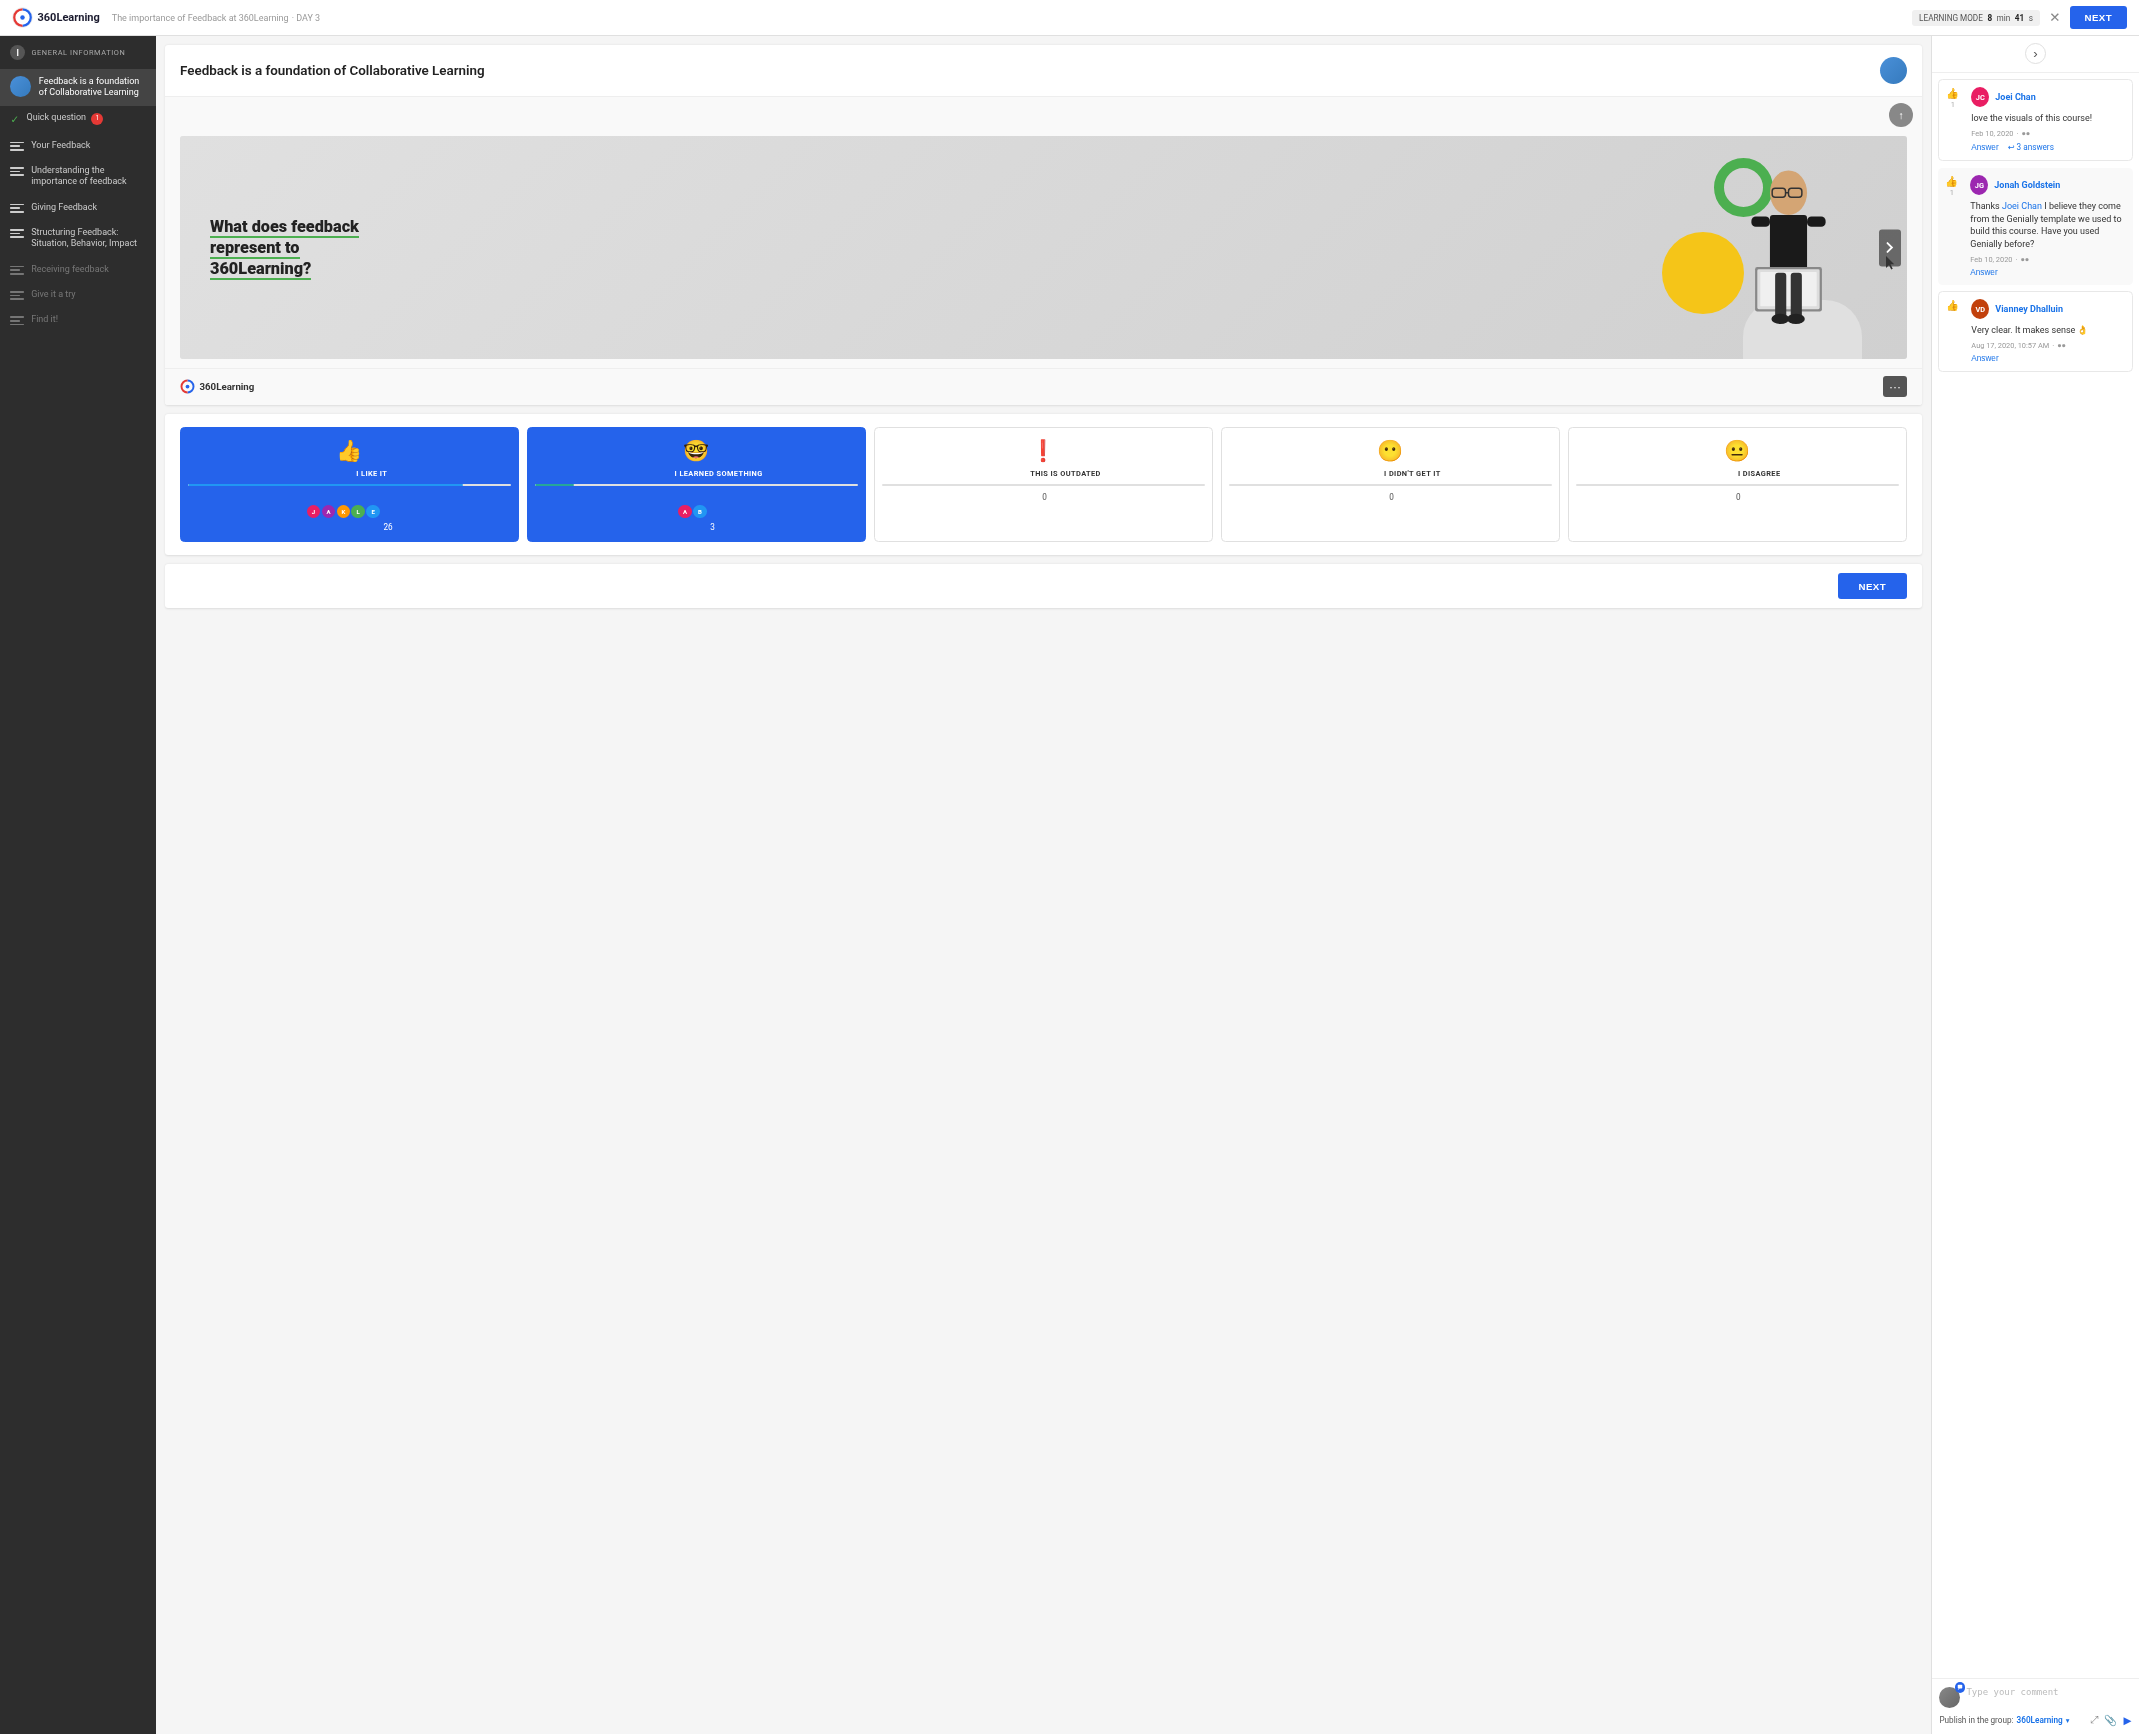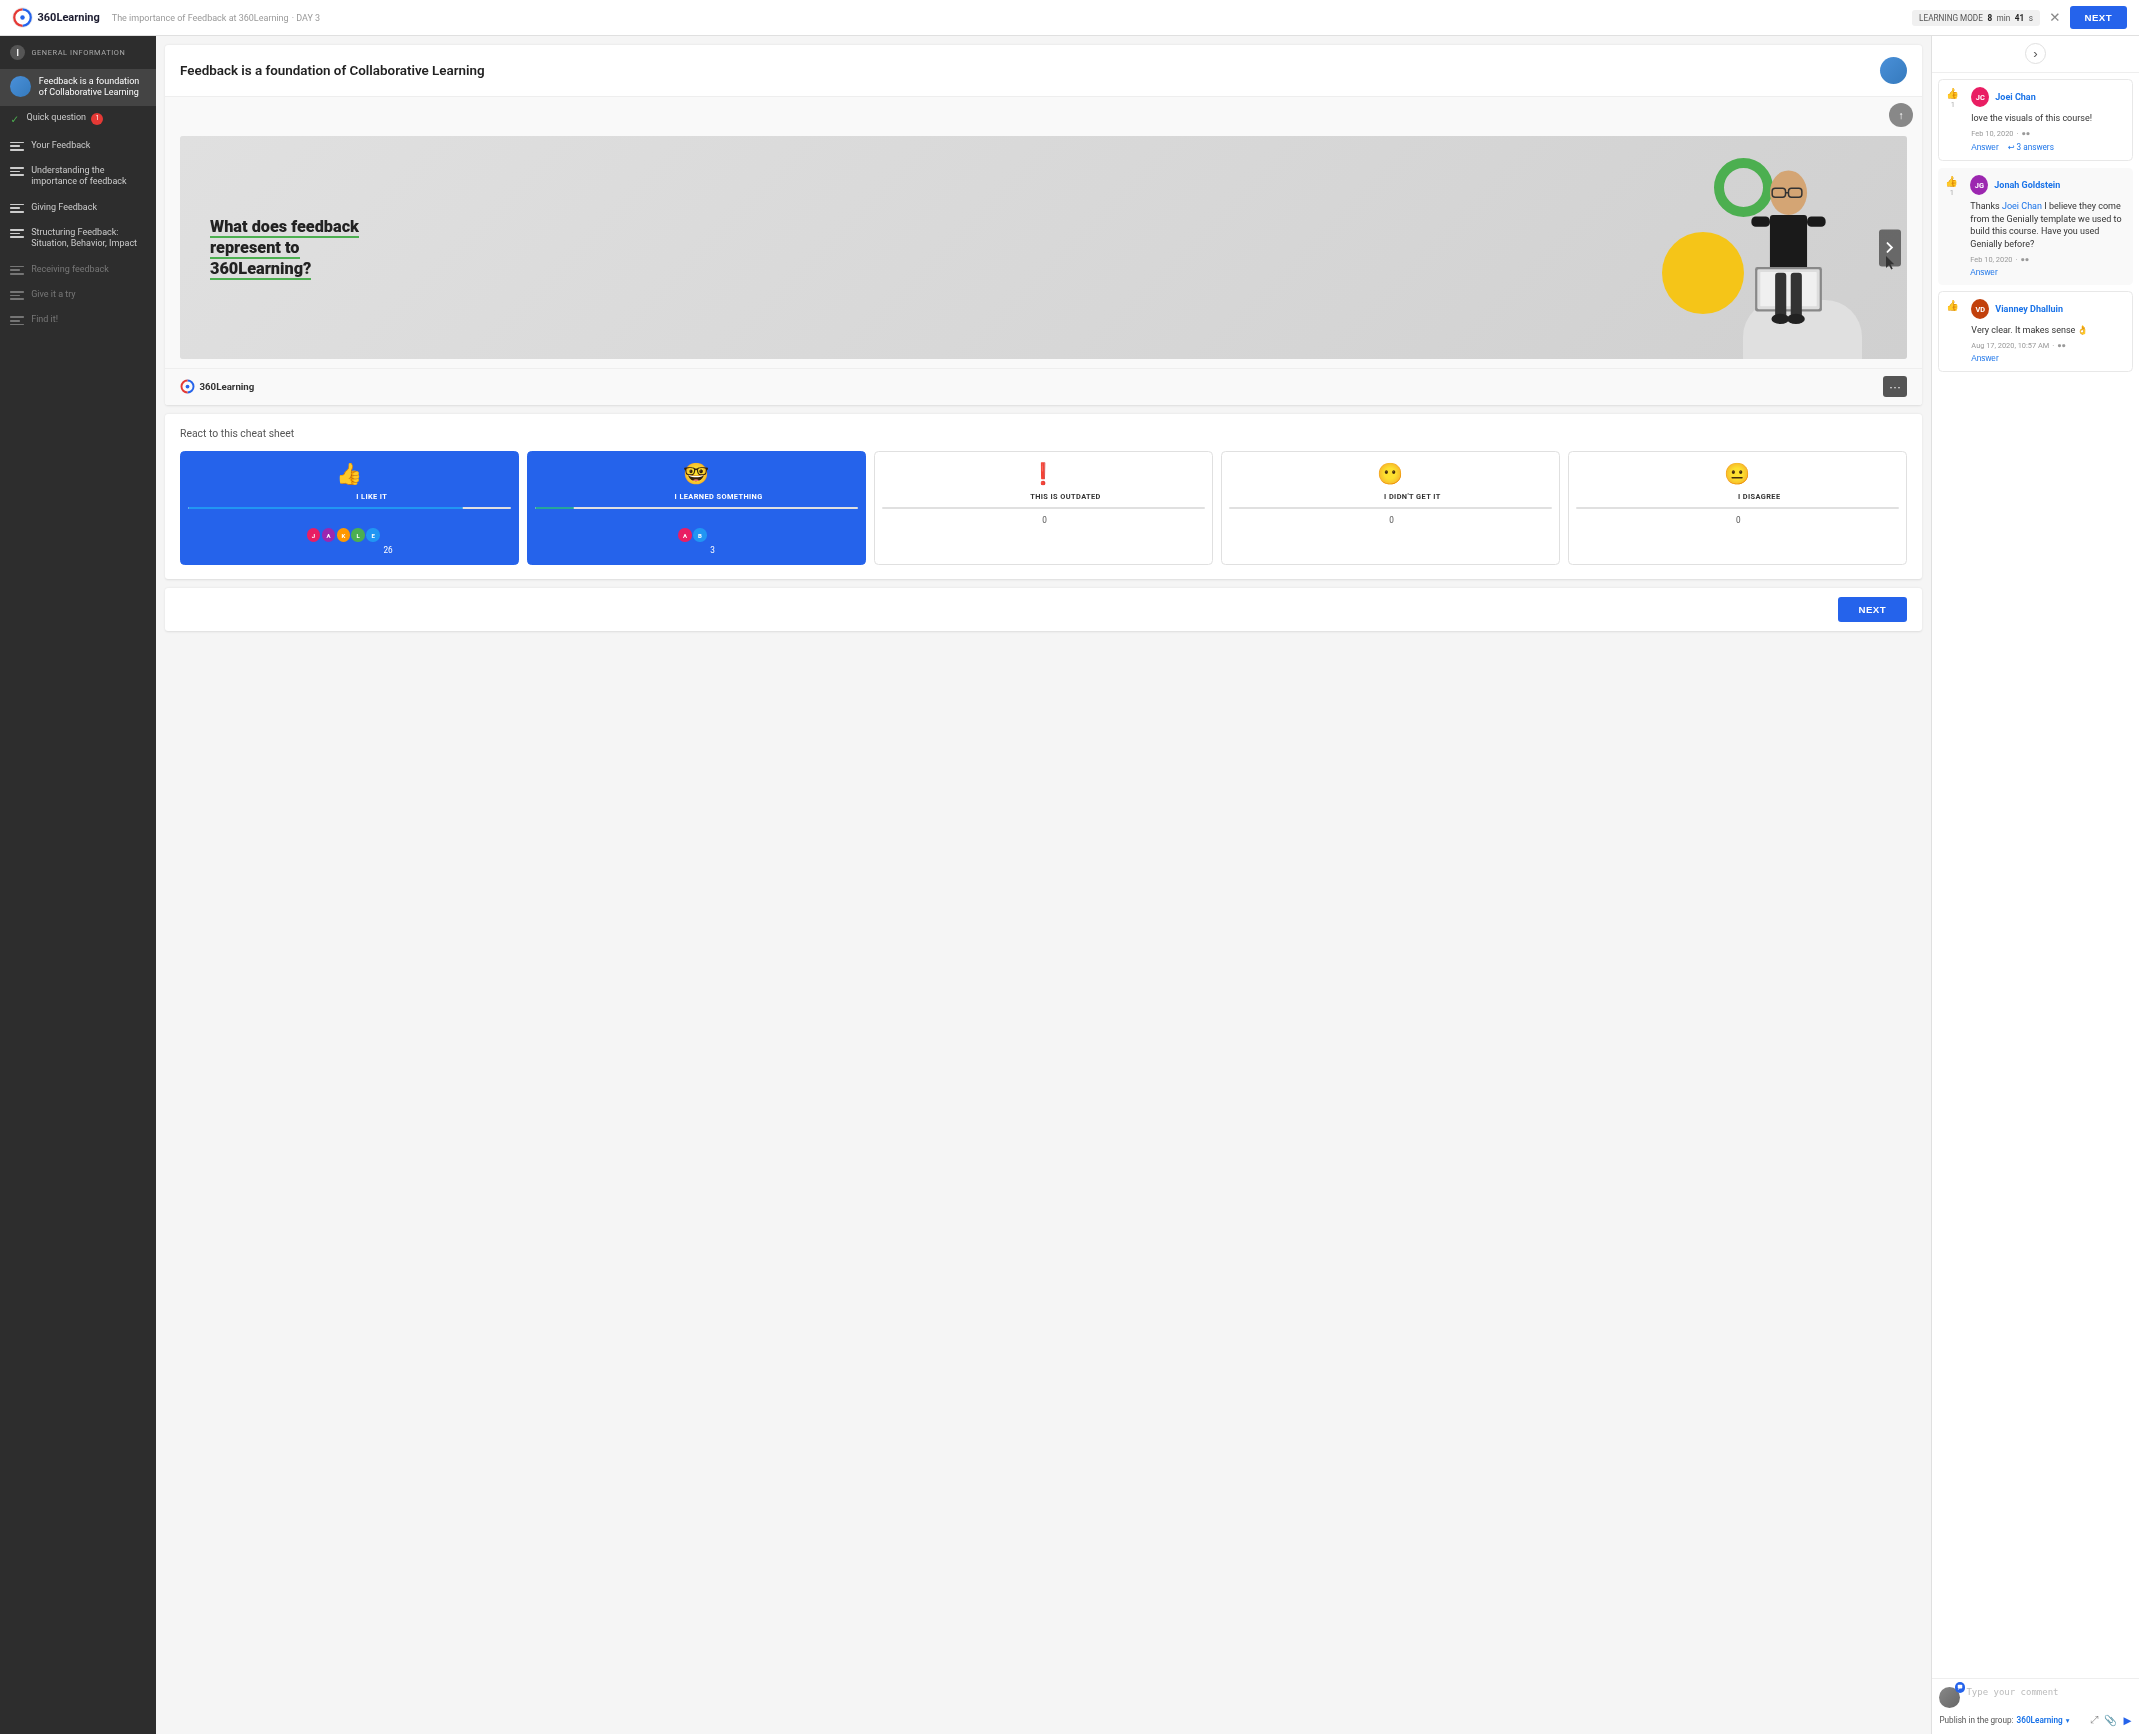--- a/index.html
+++ b/index.html
@@ -308,21 +308,20 @@
               <circle cx="10" cy="10" r="2.5" fill="#2563eb"></circle>
             </svg>
             <span class="slide-footer-logo-text">360Learning</span>
           </div>
           <button class="slide-more-btn">···</button>
         </div>
       </div>
     </div>
 
     <div class="react-section">
-      <p class="react-title">React to this cheat sheet</p>
       <div class="reaction-cards">
 
         <div class="reaction-card selected-blue">
           <div class="reaction-emoji">👍</div>
           <div class="reaction-label">I LIKE IT</div>
           <div class="reaction-bar">
             <div class="reaction-bar-fill blue" style="width:85%;"></div>
           </div>
           <div class="reaction-avatars">
             <span class="mini-avatar" style="background:#e91e63;">J</span>

